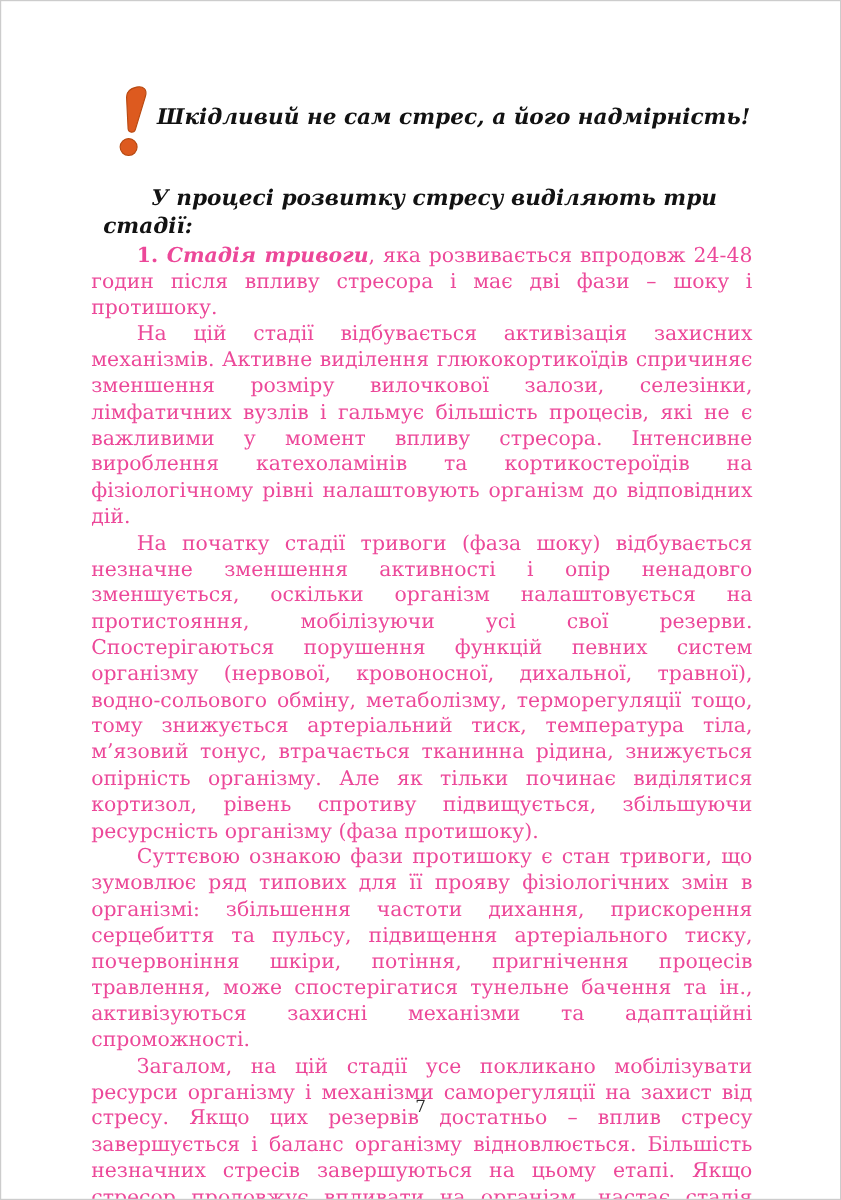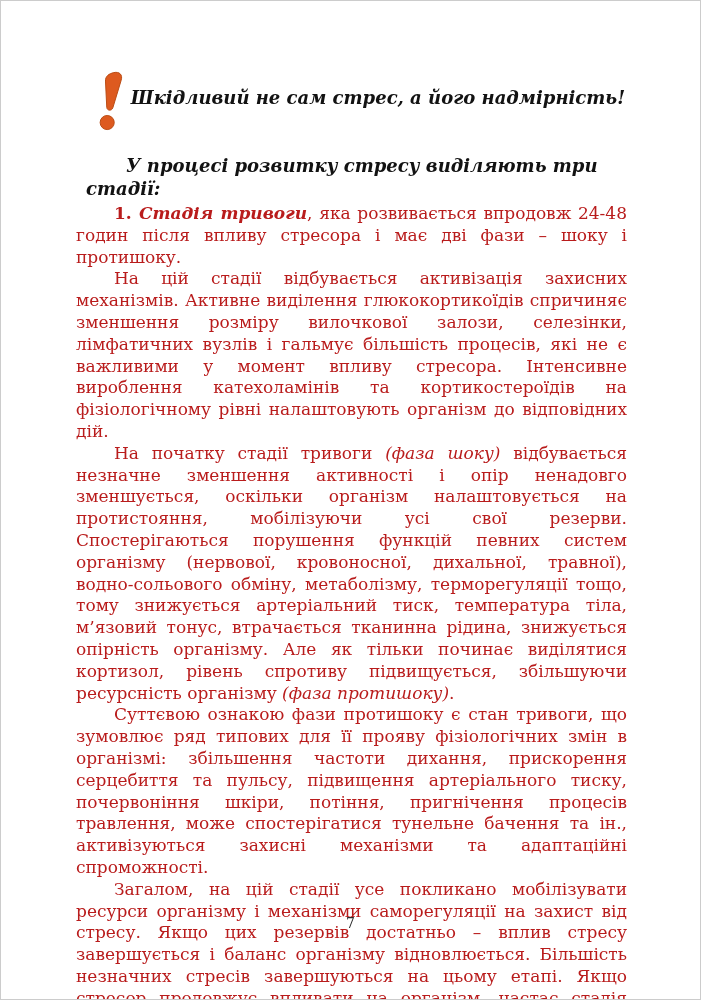--- a/index.html
+++ b/index.html
@@ -46,25 +46,25 @@
     text-indent: 40px;
     margin: 22px 0 3px 10px;
     line-height: 1.25;
   }
   p.body-par {
     margin: 0;
     font-size: 17px;
     line-height: 21.8px;
     text-align: justify;
     text-indent: 38px;
-    color: #b91c1c;
+    color: #ec4899;
   }
   .run-normal { font-style: normal; font-weight: normal; }
   .run-bold { font-weight: bold; }
-  .run-italic { font-style: italic; }
+  .run-italic { }
   .run-bold-italic { font-weight: bold; font-style: italic; }
   .page-number {
     position: absolute;
     left: 0;
     right: 0;
     bottom: 68px;
     text-align: center;
     font-size: 14px;
     color: #2a2a2a;
   }

